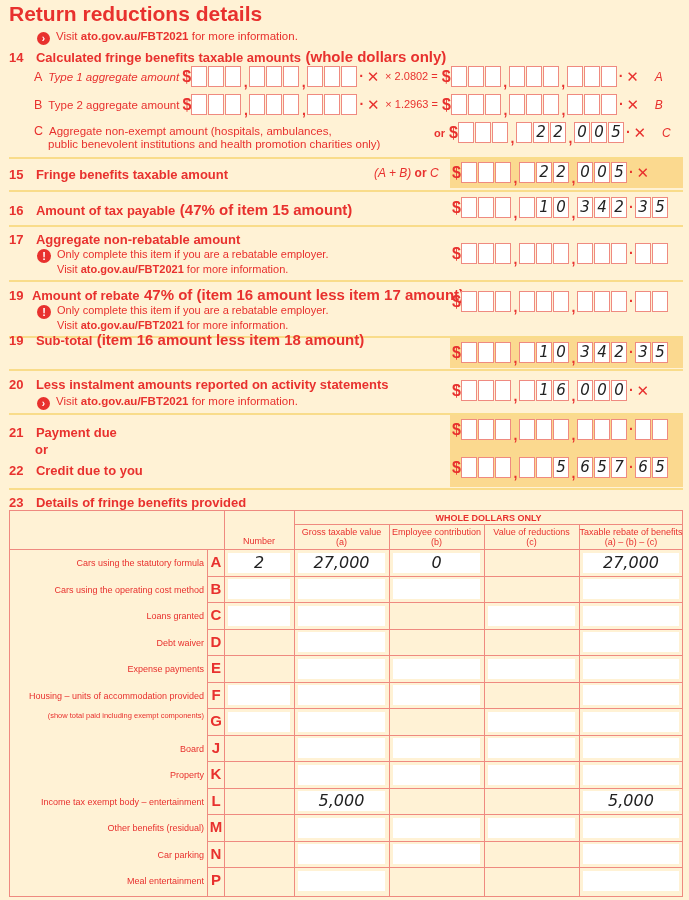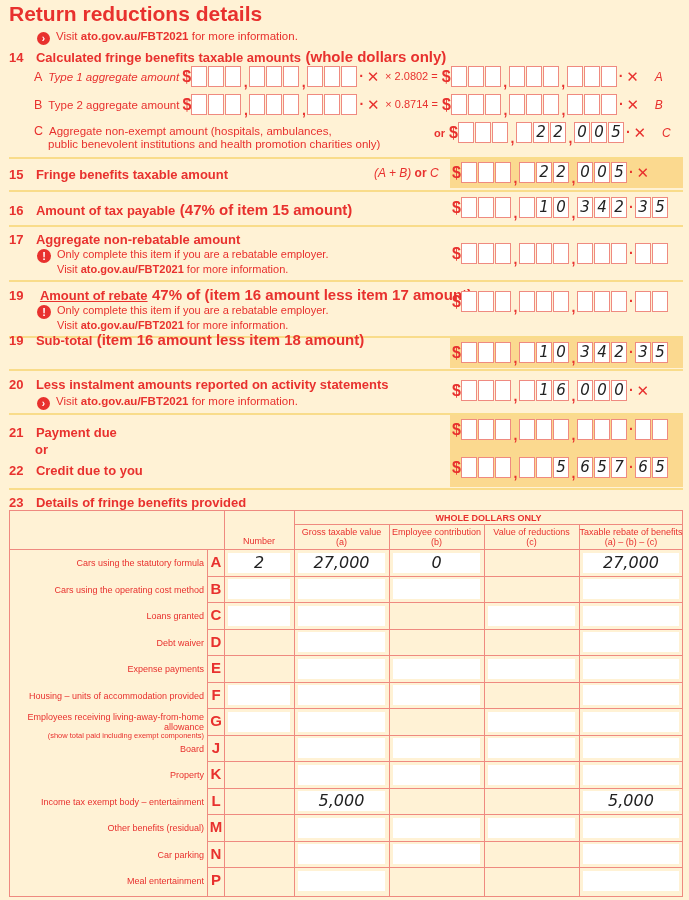--- a/index.html
+++ b/index.html
@@ -100,21 +100,21 @@
       <span class="box"></span>
       <span class="box"></span>
       <span class="box"></span>
       <span class="sep">,</span>
       <span class="box"></span>
       <span class="box"></span>
       <span class="box"></span>
       <span class="dot">·</span>
       <span class="cross">✕</span>
     </div>
-  <span class="mult">× 0.8714 =</span>
+  <span class="mult">× 1.2963 =</span>
   <span class="dollar">$</span>
   <div class="boxes">
       <span class="box"></span>
       <span class="box"></span>
       <span class="box"></span>
       <span class="sep">,</span>
       <span class="box"></span>
       <span class="box"></span>
       <span class="box"></span>
       <span class="sep">,</span>
@@ -237,21 +237,21 @@
       <span class="dot">·</span>
       <span class="box"></span>
       <span class="box"></span>
     </div>
 </div>
 
 <div class="abs hr" style="top:280px;"></div>
 
 <div class="abs" style="left:9px; top:286px;">
   <span class="num">19</span>
-  <span class="heading" style="margin-left:12px;text-decoration:underline;">Amount of rebate</span>
+  <span class="heading" style="margin-left:4px;">Amount of rebate</span>
   <span class="note">47% of (item 16 amount less item 17 amount)</span>
 </div>
 <div class="abs visit" style="left:37px; top:304px; font-size:11px;">
   <span class="bang">!</span><span>Only complete this item if you are a rebatable employer.</span>
 </div>
 <div class="abs visit" style="left:57px; top:319px; font-size:11px;">
   <span>Visit</span> <b>ato.gov.au/FBT2021</b> <span>for more information.</span>
 </div>
 <div class="abs" style="left:452px; top:291px; display:flex; align-items:center;">
   <span class="dollar">$</span>
@@ -452,21 +452,20 @@
       <div class="cell" style="left: 573px; width: 96px; top: 147.5px;"></div>
       <div class="hline" style="left: 197px; top: 170.5px;"></div>
       <div class="rlabel" style="left: 0px; width: 194px; top: 179.5px;">Housing – units of accommodation provided</div>
       <div class="rletter" style="left: 198px; top: 174.5px;">F</div>
       <div class="cell" style="left: 218px; width: 62px; top: 174px;"></div>
       <div class="cell" style="left: 288px; width: 87px; top: 174px;"></div>
       <div class="cell" style="left: 383px; width: 87px; top: 174px;"></div>
       <div class="cell" style="left: 573px; width: 96px; top: 174px;"></div>
       <div class="hline" style="left: 197px; top: 197px;"></div>
       <div class="rlabel" style="left: 0px; width: 194px; top: 201px;">
-        <div>Employees receiving living-away-from-home allowance</div>
         <div style="font-size: 7.5px; line-height: 8px;">(show total paid including exempt components)</div>
       </div>
       <div class="rletter" style="left: 198px; top: 201px;">G</div>
       <div class="cell" style="left: 218px; width: 62px; top: 200.5px;"></div>
       <div class="cell" style="left: 288px; width: 87px; top: 200.5px;"></div>
       <div class="cell" style="left: 478px; width: 87px; top: 200.5px;"></div>
       <div class="cell" style="left: 573px; width: 96px; top: 200.5px;"></div>
       <div class="hline" style="left: 197px; top: 223.5px;"></div>
       <div class="rlabel" style="left: 0px; width: 194px; top: 232.5px;">Board</div>
       <div class="rletter" style="left: 198px; top: 227.5px;">J</div>

